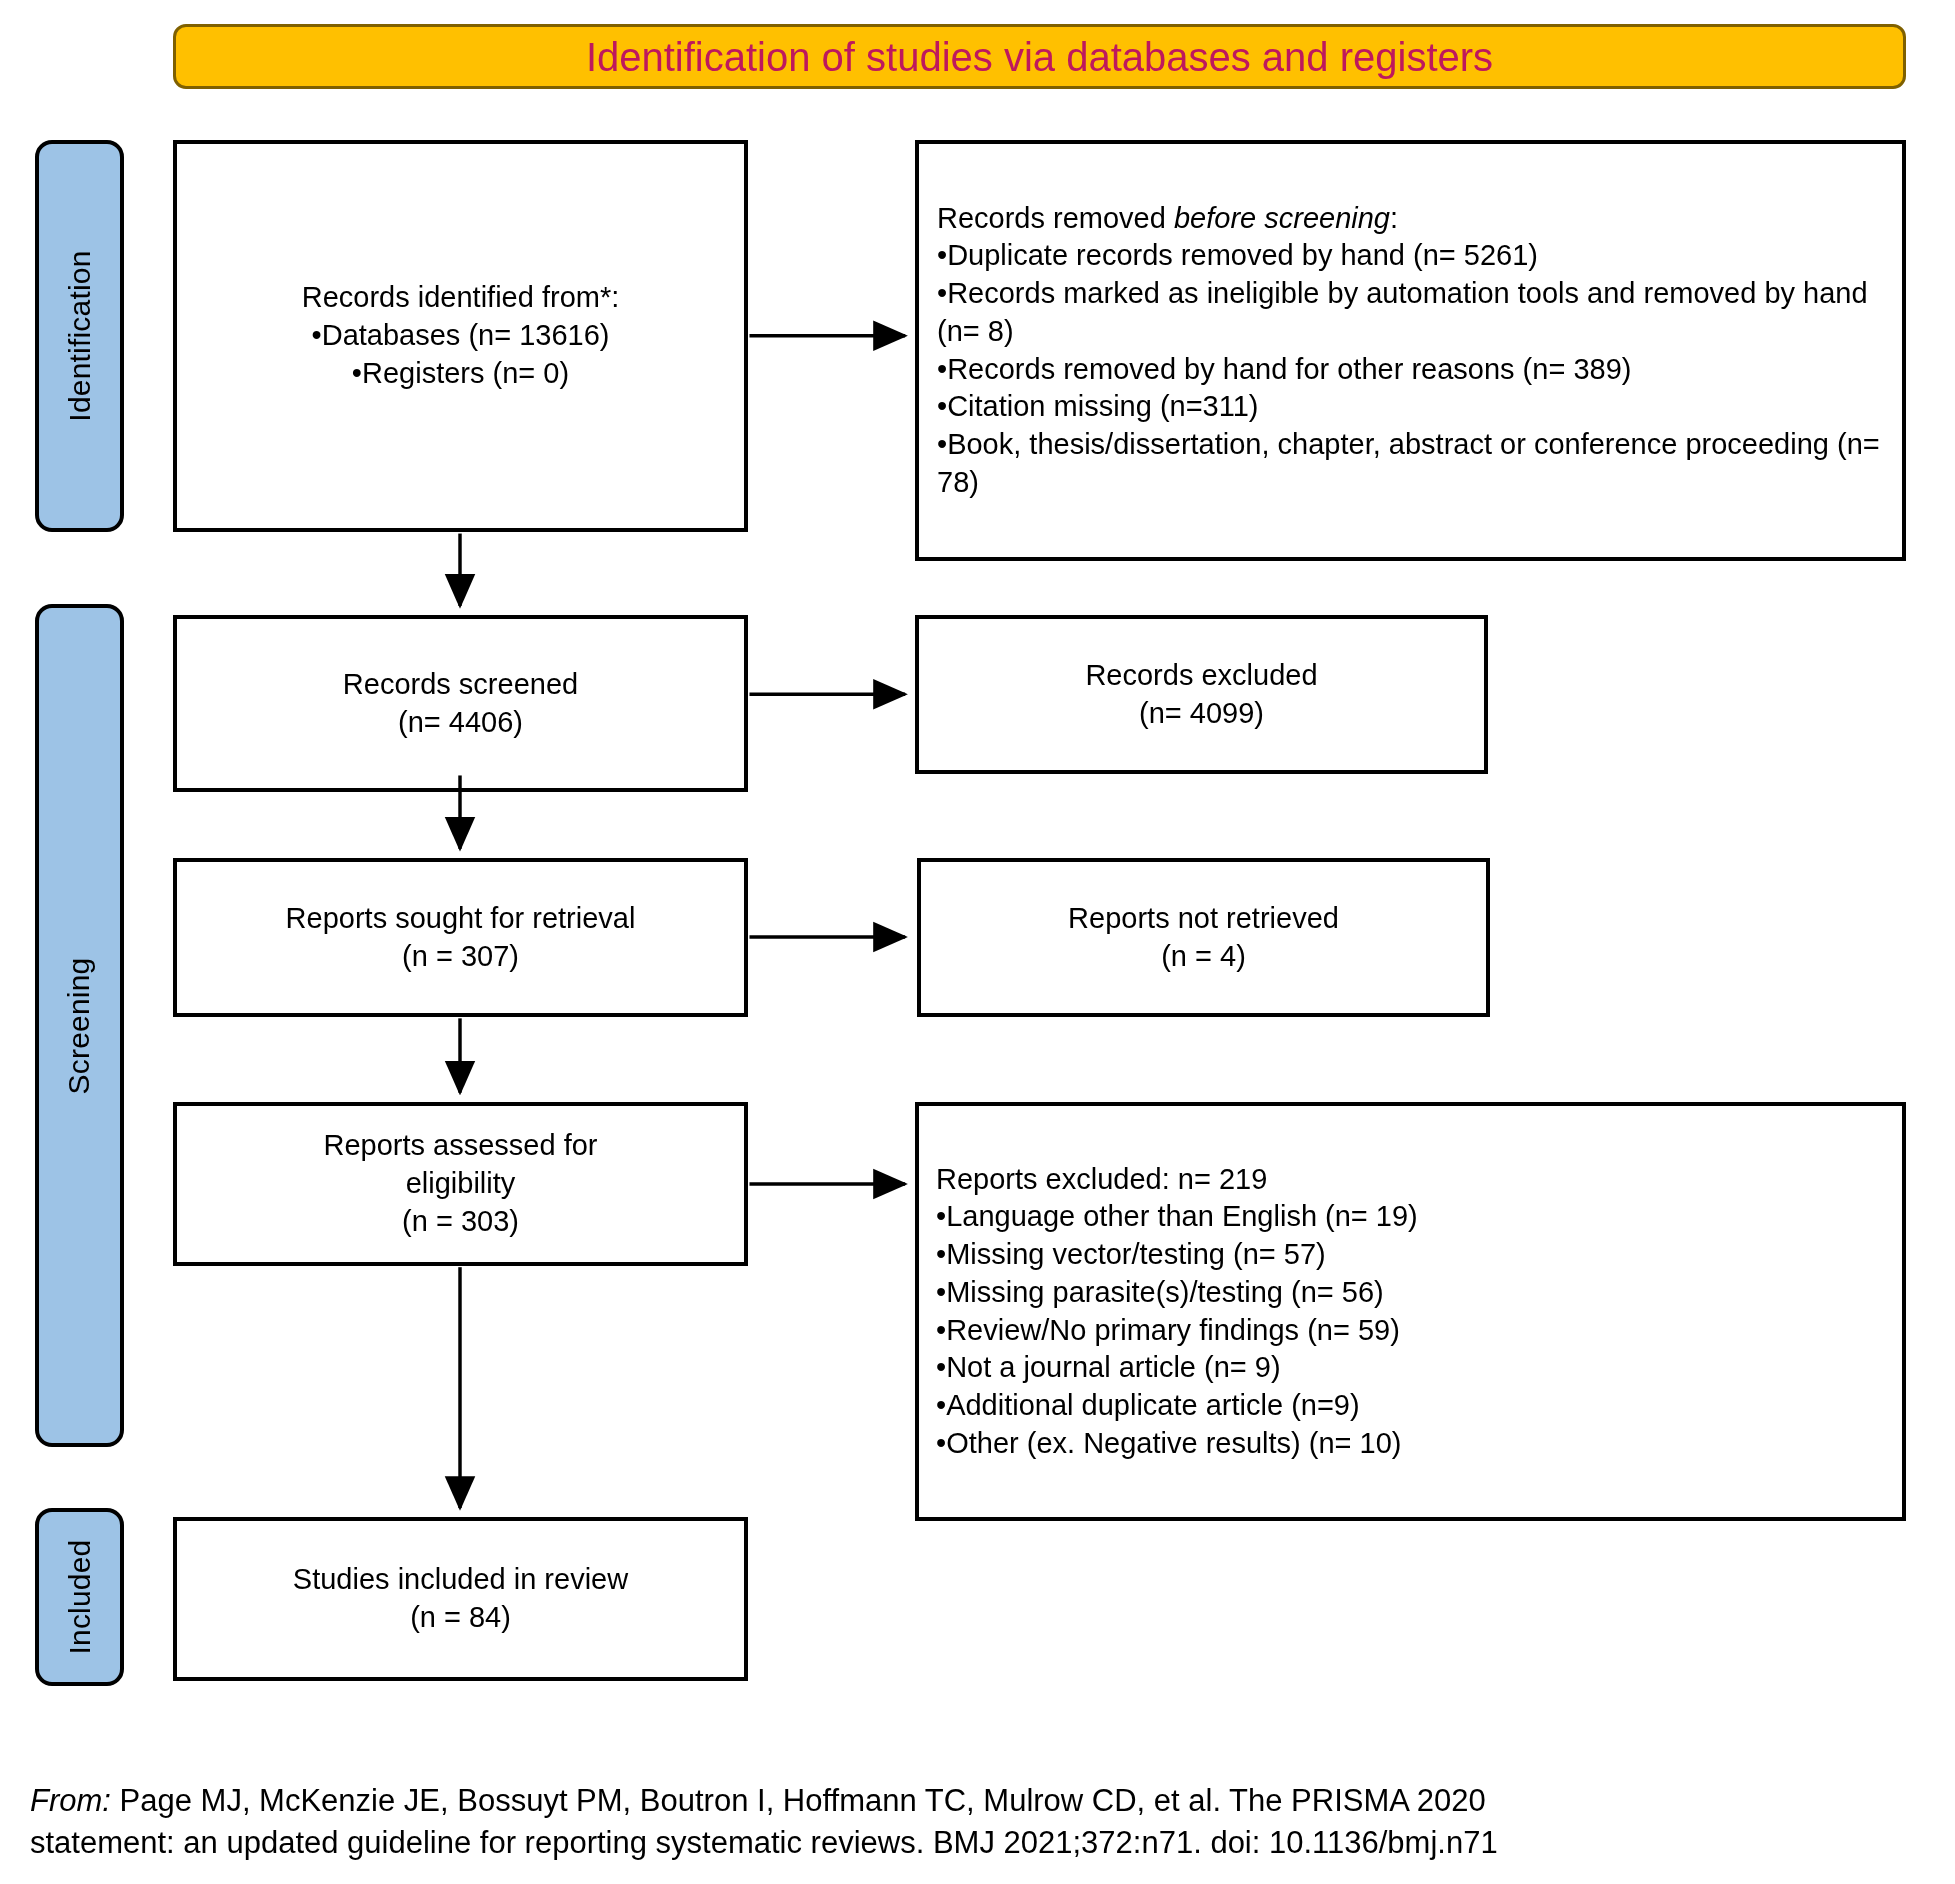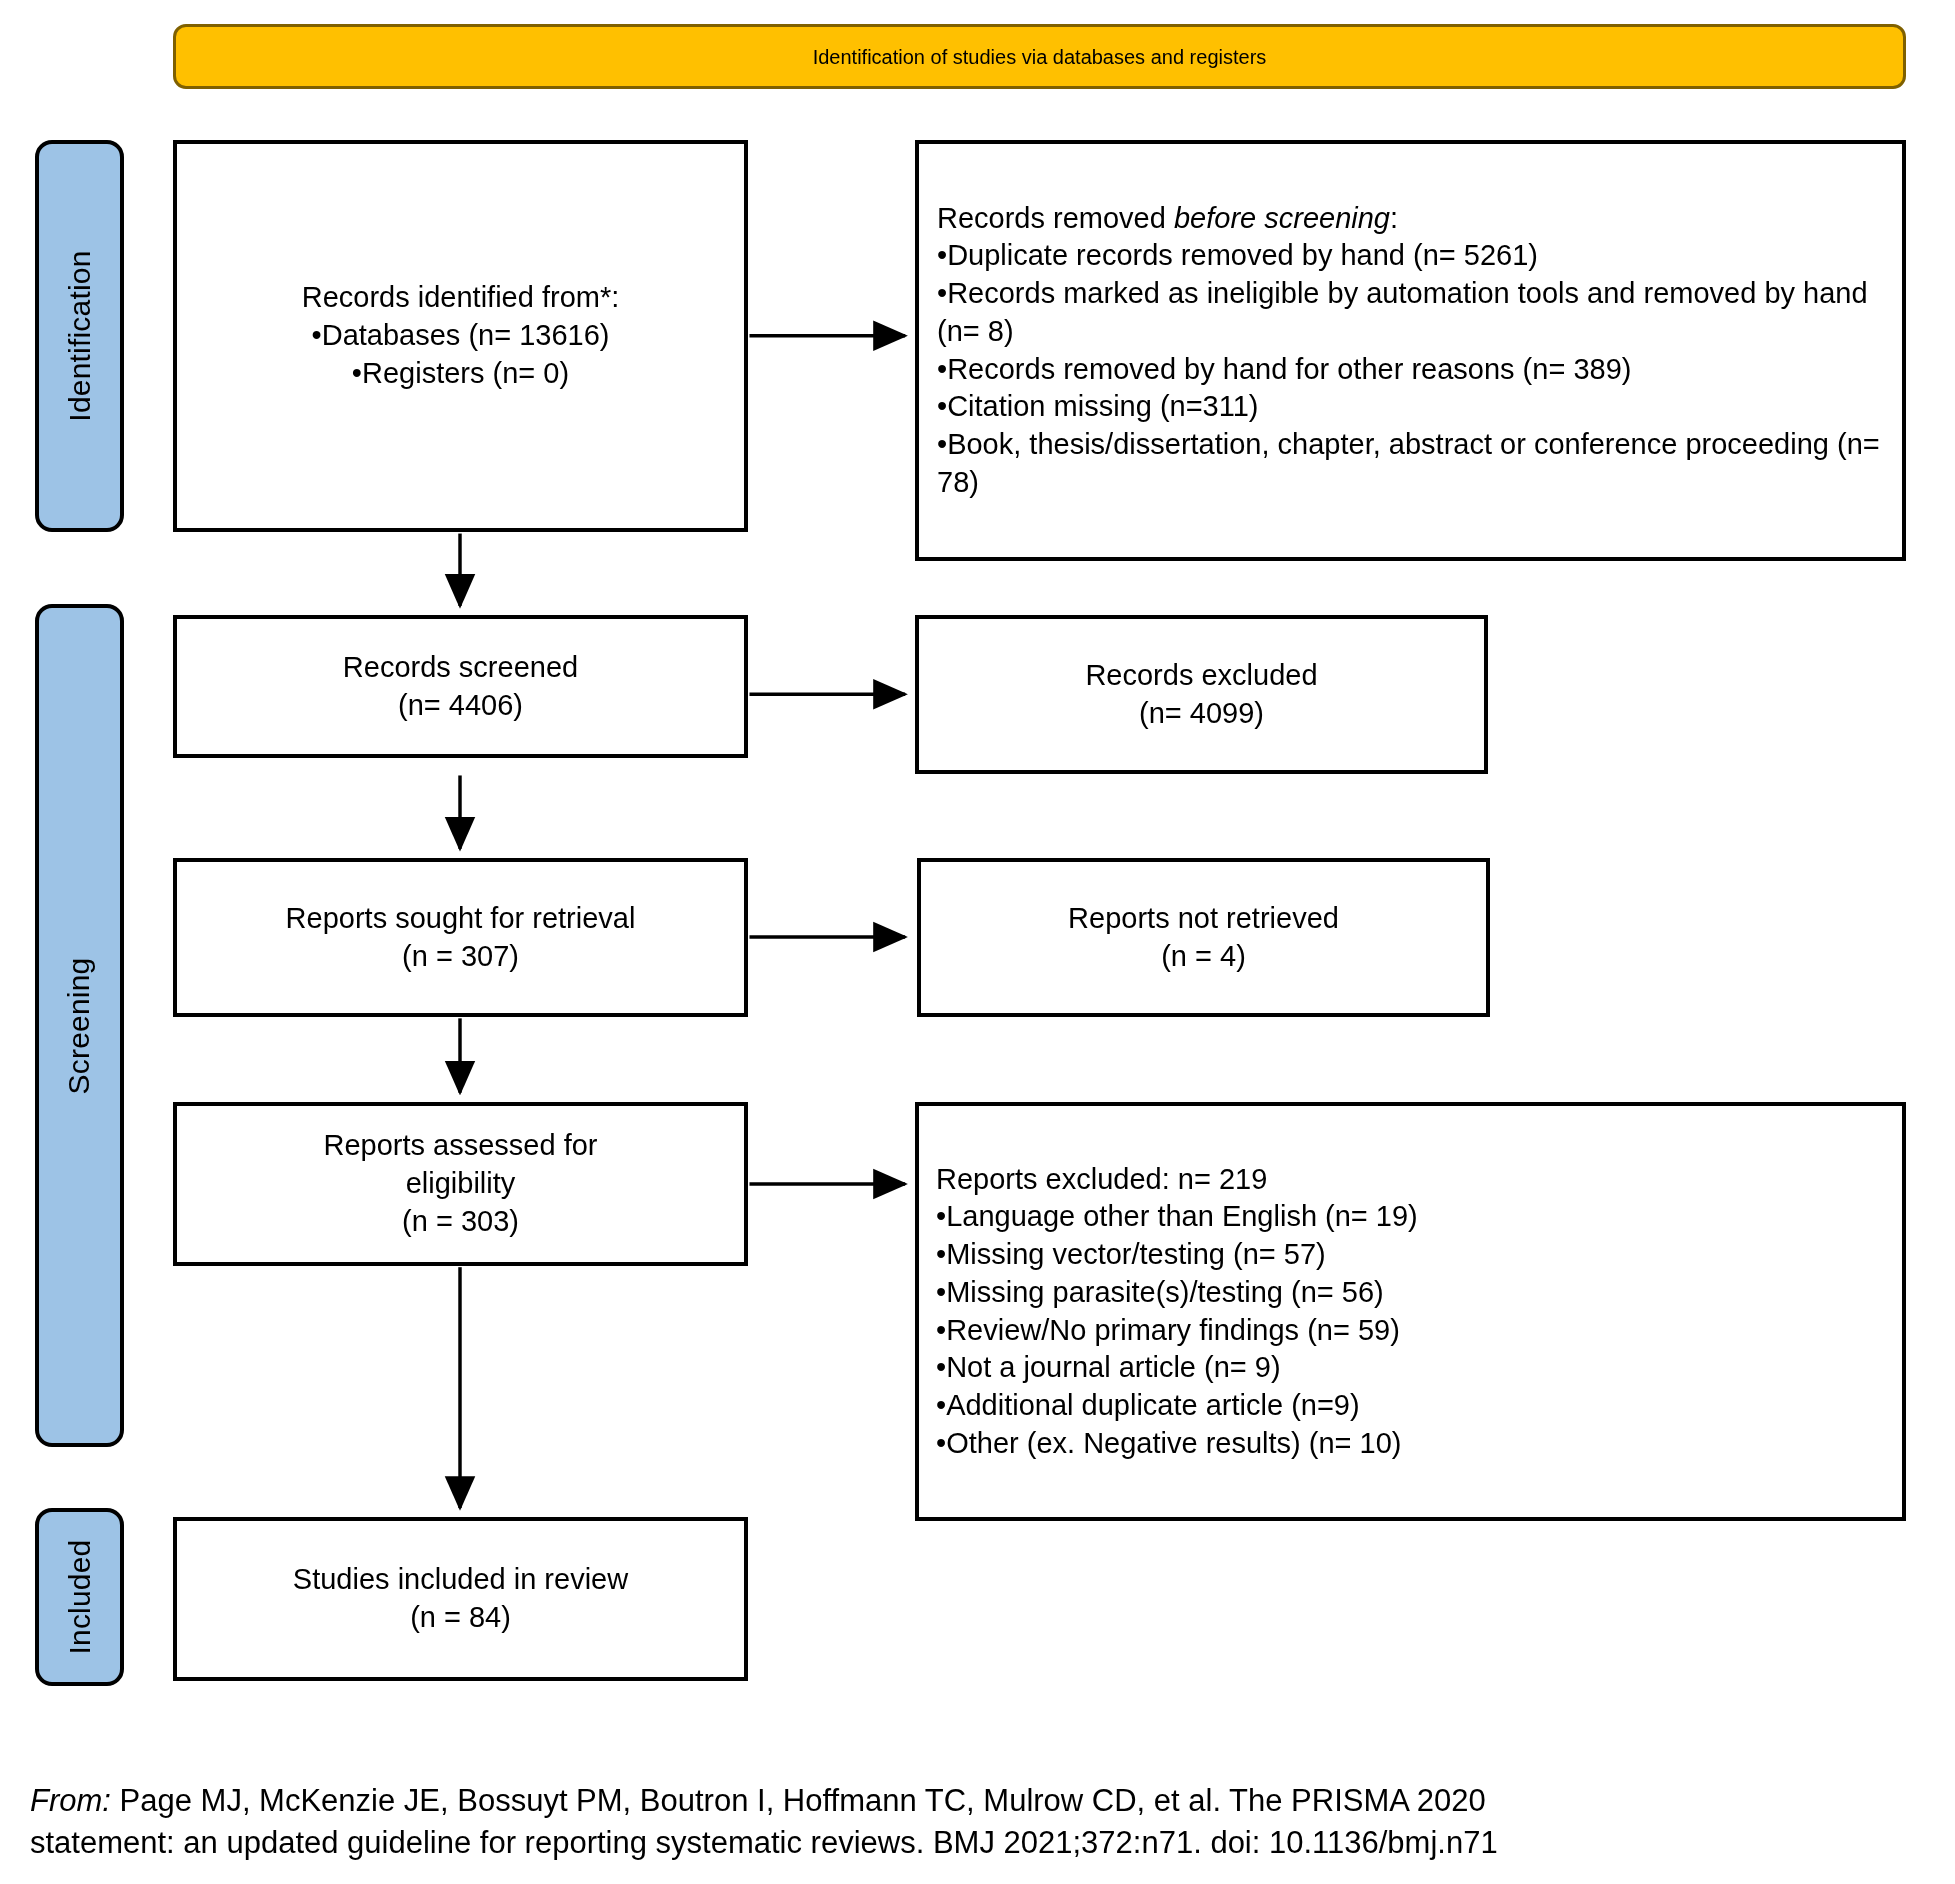--- a/index.html
+++ b/index.html
@@ -26,23 +26,23 @@
     height: 65px;
     background: #FFC000;
     border: 3.5px solid #7F6000;
     border-radius: 13px;
     box-sizing: border-box;
     display: flex;
     align-items: center;
     justify-content: center;
   }
   .header-banner .banner-text {
-    font-size: 20px;
+    font-size: 40px;
     line-height: 1.1;
-    color: #000000;
+    color: #be185d;
     white-space: nowrap;
   }
 
   
   .stage-tab {
     position: absolute;
     background: #9DC3E6;
     border: 4px solid #000000;
     border-radius: 17px;
     box-sizing: border-box;
@@ -80,21 +80,21 @@
     white-space: nowrap;
   }
   .box-line.wrap { white-space: normal; }
   .box-pad-left { padding-left: 17px; padding-right: 13px; }
 
   .italic { font-style: italic; }
 
   
   #box-identified   { left: 173px;  top: 140px;  width: 575px; height: 392px; }
   #box-removed      { left: 915px; top: 140px;  width: 991px; height: 421px; padding-left: 18px; }
-  #box-screened     { left: 173px;  top: 615px; width: 575px; height: 143px; }
+  #box-screened     { left: 173px;  top: 615px; width: 575px; height: 177px; }
   #box-excluded     { left: 915px; top: 615px; width: 573px; height: 159px; }
   #box-sought       { left: 173px;  top: 858px; width: 575px; height: 159px; }
   #box-notretrieved { left: 917px; top: 858px; width: 573px; height: 159px; }
   #box-assessed     { left: 173px;  top: 1102px; width: 575px; height: 164px; }
   #box-repexcluded  { left: 915px; top: 1102px; width: 991px; height: 419px; }
   #box-included     { left: 173px;  top: 1517px; width: 575px; height: 164px; }
 
   
   #connectors {
     position: absolute;

